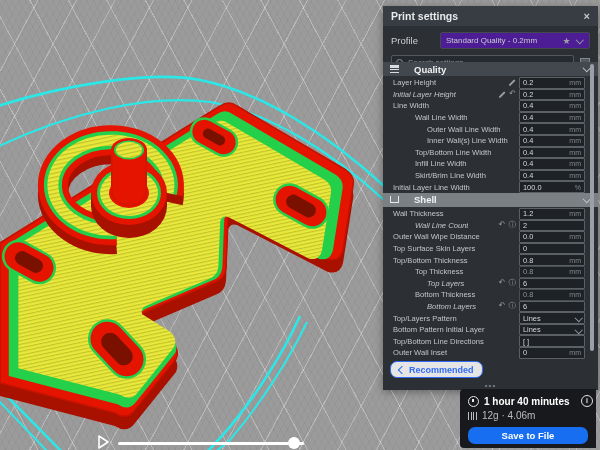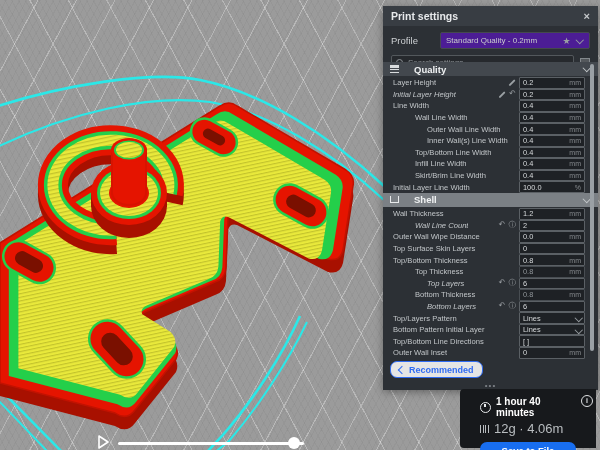--- a/index.html
+++ b/index.html
@@ -81,27 +81,27 @@
   #recommended-btn{position:absolute;left:7px;bottom:12px;background:#e5e5e5;border:1.5px solid #2f6bf3;
       border-radius:7px;color:#2f6bf3;font-weight:bold;font-size:9px;padding:2.5px 8px;display:flex;
       align-items:center;gap:4px;}
   #recommended-btn .lchev{width:5px;height:5px;border-left:1.6px solid #2f6bf3;border-bottom:1.6px solid #2f6bf3;
       transform:rotate(45deg);display:inline-block;}
   #panel-dots{position:absolute;left:0;right:0;bottom:1px;text-align:center;color:#7d8287;
       font-size:8px;letter-spacing:1px;line-height:6px;}
 
   
   #estimate{position:absolute;left:460px;top:389px;width:136px;height:59px;background:#17191c;
-            border-radius:4px 0 0 4px;color:#fff;padding:7px 20px;box-sizing:border-box;}
+            border-radius:4px 0 0 4px;color:#fff;padding:7px 8px;box-sizing:border-box;}
   #est-time-row{display:flex;align-items:center;gap:5px;font-size:10px;font-weight:bold;}
   .clock-ic{width:9px;height:9px;border:1.3px solid #e8eaec;border-radius:50%;position:relative;flex:none;}
   .clock-ic::after{content:"";position:absolute;left:3.4px;top:1.5px;width:1.3px;height:3.2px;background:#e8eaec;}
   #est-info{position:absolute;right:3px;top:6px;width:10px;height:10px;border:1.3px solid #dfe1e3;
             border-radius:50%;color:#dfe1e3;font-size:7px;text-align:center;line-height:10px;font-weight:bold;}
-  #est-mat-row{display:flex;align-items:center;gap:5px;margin-top:3px;font-size:13px;color:#b9bdc0;}
+  #est-mat-row{display:flex;align-items:center;gap:5px;margin-top:3px;font-size:10px;color:#b9bdc0;}
   .spool-ic{width:9px;height:8px;flex:none;
      background:linear-gradient(90deg,#b9bdc0 0 1.2px,transparent 1.2px 2.6px,#b9bdc0 2.6px 3.8px,
         transparent 3.8px 5.2px,#b9bdc0 5.2px 6.4px,transparent 6.4px 7.8px,#b9bdc0 7.8px 9px);}
   #save-btn{margin-top:6px;height:17px;background:#186ef0;border-radius:7px;color:#fff;font-size:9.5px;
             font-weight:bold;display:flex;align-items:center;justify-content:center;}
 </style>
 </head>
 <body>
 
 <div id="viewport">

